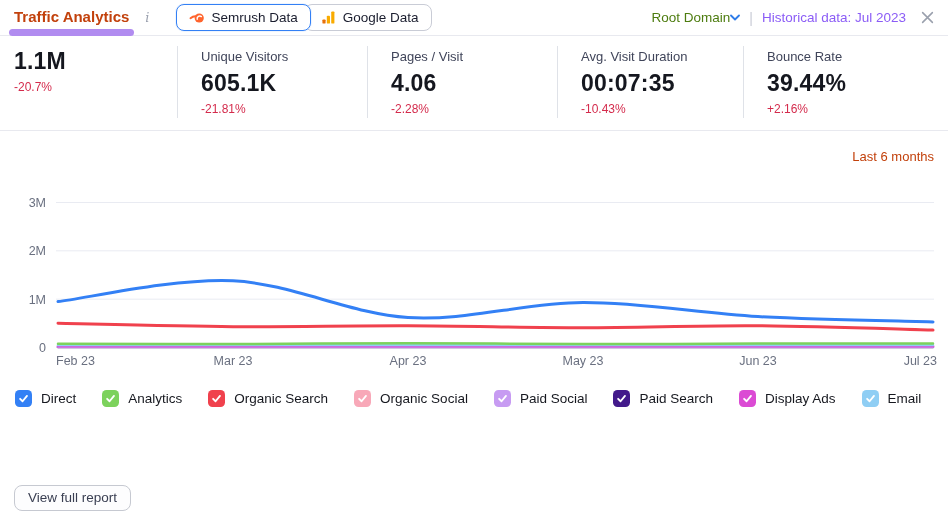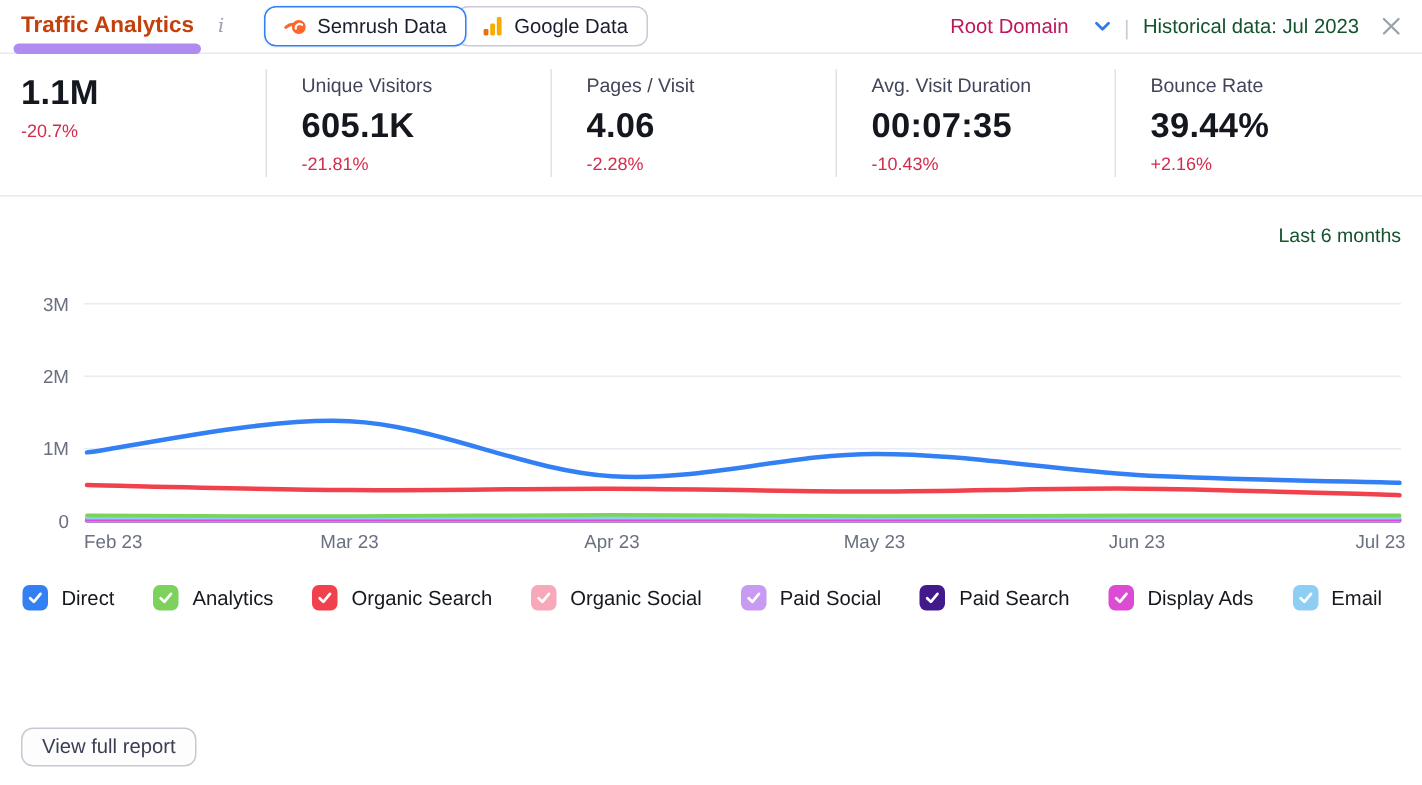--- a/index.html
+++ b/index.html
@@ -18,41 +18,41 @@
   .info-icon { font-family:"DejaVu Serif", serif; font-style:italic; font-size:13px;
                color:#9ba1af; margin-left:4px; cursor:pointer; padding:0 2px; }
   .segmented { display:flex; align-items:center; margin-left:14px; }
   .seg { display:flex; align-items:center; gap:7px; height:27px; padding:0 12px;
          font-family:"Liberation Sans", sans-serif; font-size:13.5px; color:#1a1d2e;
          background:#fff; border:1px solid #c9ccd6; border-radius:8px; cursor:pointer; }
   .seg.selected { border:1.5px solid #3380f5; position:relative; z-index:1;
                   box-shadow:0 0 0 1px rgba(51,128,245,.08);text-align:center; }
   .seg.unselected { margin-left:-7px; padding-left:16px; z-index:0; }
   .header-right { display:flex; align-items:center; gap:9px; }
-  .root-domain { display:flex; align-items:center; gap:18px; background:none; border:none;
-                 color:#be185d; font-family:"Liberation Sans", sans-serif; font-size:13.5px;
+  .root-domain { display:flex; align-items:center; gap:0; background:none; border:none;
+                 color:#4d7c0f; font-family:"Liberation Sans", sans-serif; font-size:13.5px;
                  cursor:pointer; }
   .hsep { color:#c9ccd6; font-size:14px; }
-  .hist { color:#14532d; font-size:13.5px; }
+  .hist { color:#8b5cf6; font-size:13.5px; }
   .close-btn { background:none; border:none; cursor:pointer; margin-left:6px; display:flex; }
 
   
   .stats { display:grid; grid-template-columns:177px 190px 190px 186px 1fr; height:95px;
            border-bottom:1px solid #e8e9ef; }
   .stat { position:relative; padding:13px 8px 0 24px; }
   .stat:first-child { padding-left:14px; }
   .stat + .stat::before { content:""; position:absolute; left:0; top:10px; bottom:12px;
                           width:1px; background:#dfe2e8; }
   .stat-label { font-size:13px; color:#40455a; margin-bottom:7px; }
   .stat-value { font-size:23px; font-weight:700; color:#15171f; letter-spacing:.2px; line-height:25px; }
   .stat-delta { font-size:12px; color:#d42b4c; margin-top:6px; }
 
   
   .chart-section { position:relative; }
-  .period-label { text-align:right; padding:18px 14px 0 0; font-size:13px; color:#14532d; height:34px; }
+  .period-label { text-align:right; padding:18px 14px 0 0; font-size:13px; color:#c2410c; height:34px; }
   .chart-svg { display:block; margin-top:20px; }
   .axis-text { font-size:12.5px; fill:#6a7080; font-family:"Liberation Sans", sans-serif; }
 
   
   .legend { display:flex; align-items:center; gap:26px; padding-left:15px; margin-top:12px; }
   .legend-item { display:flex; align-items:center; gap:9px; cursor:pointer; }
   .legend-check { width:17px; height:17px; border-radius:4.5px; display:flex;
                   align-items:center; justify-content:center; }
   .legend-label { font-size:13.5px; color:#16181f; }
 

